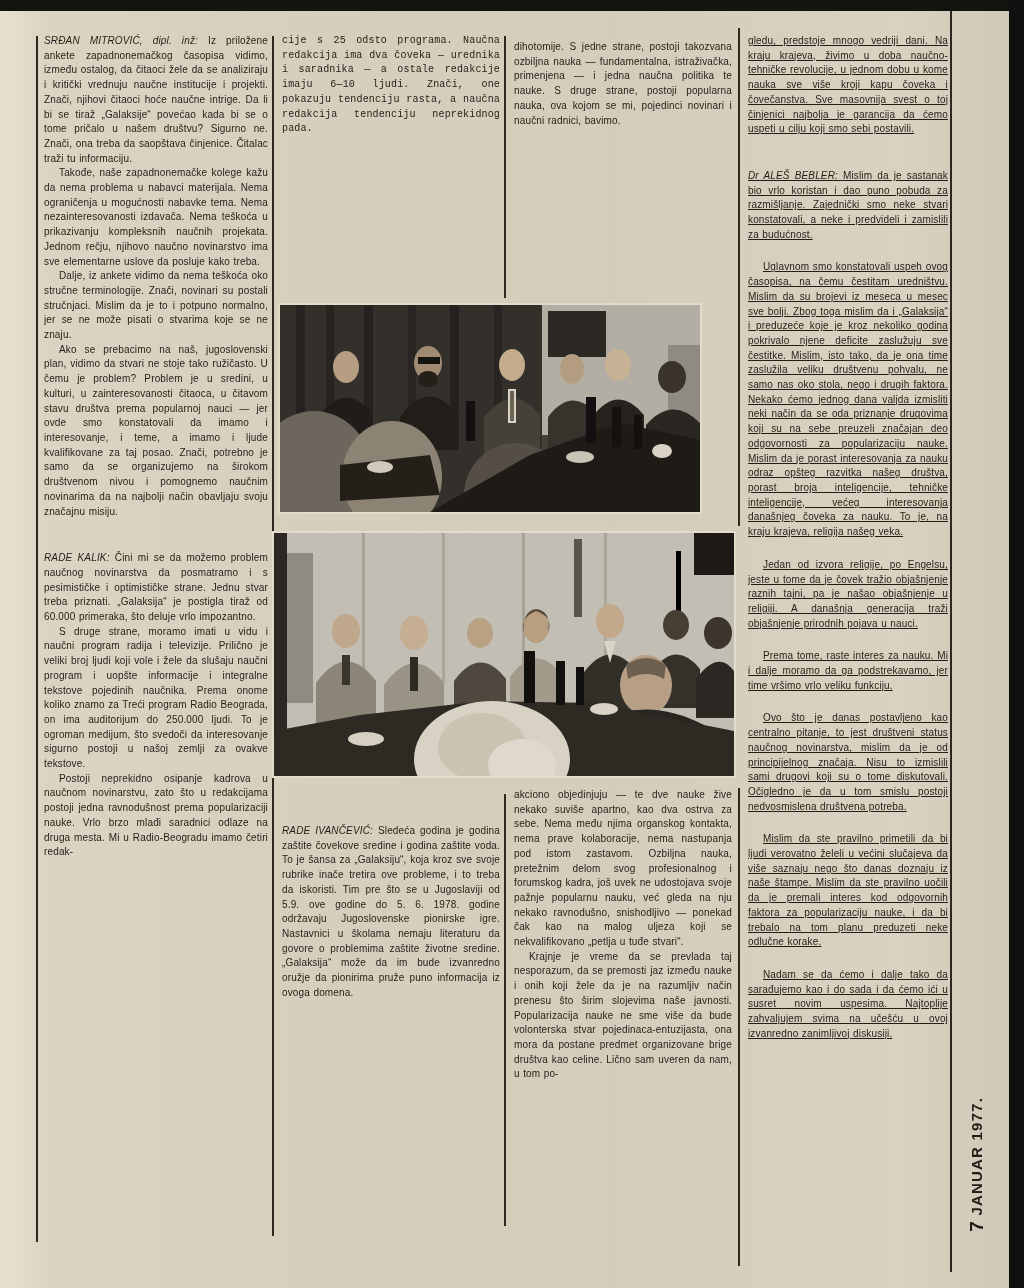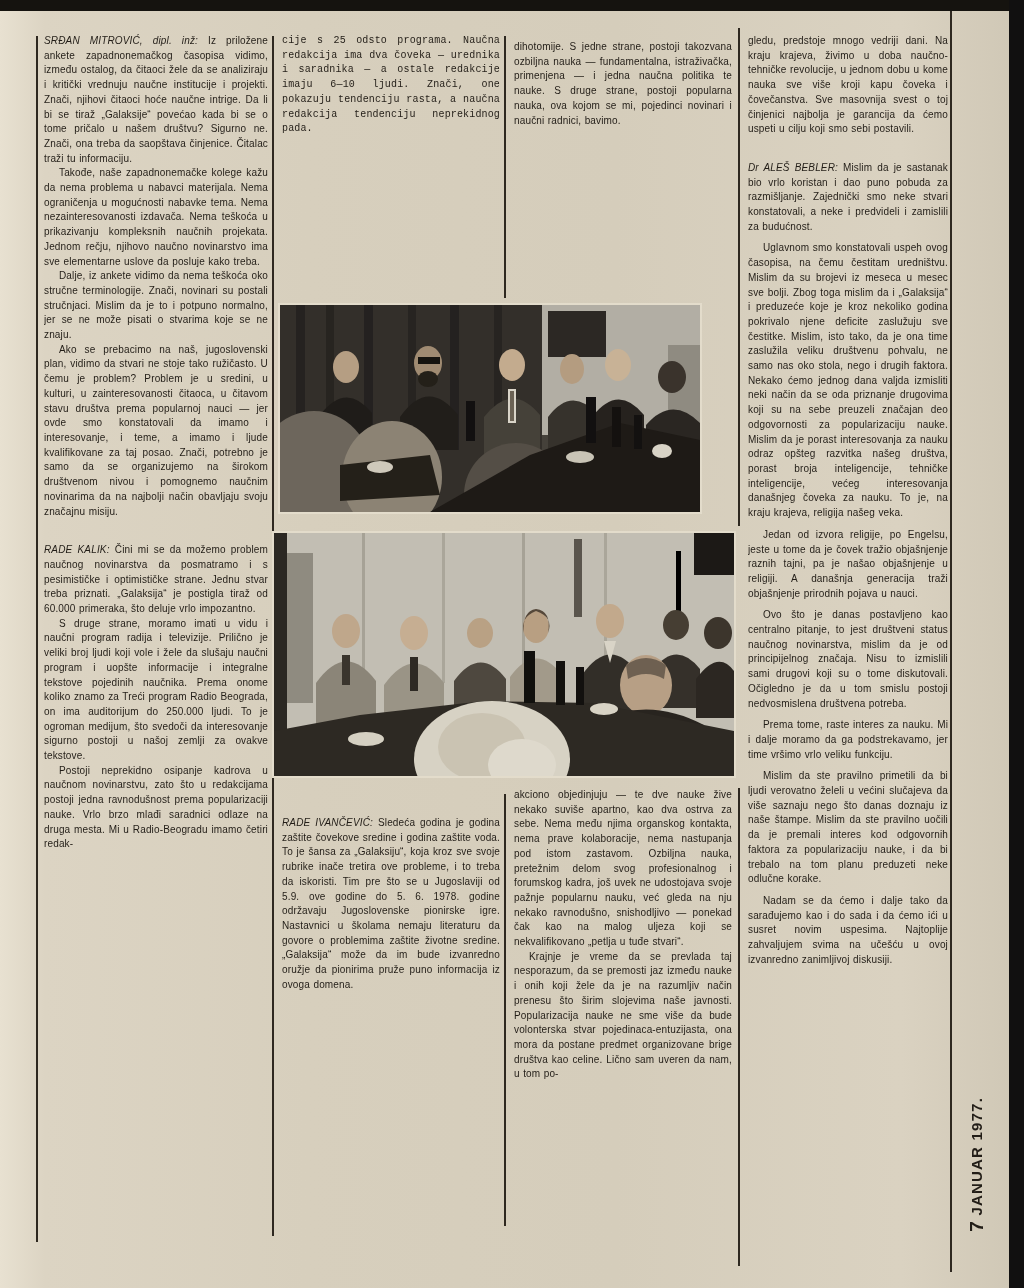--- a/index.html
+++ b/index.html
@@ -8,22 +8,22 @@
   .page{position:absolute;inset:0;
         background:linear-gradient(90deg,#e8e1d1 0px,#dcd4c3 45px,#d7cfbd 30%,#d5cdbb 60%,#dad2c1 88%,#cfc7b5 100%);}
   .bar-top{position:absolute;top:0;left:0;right:0;height:11px;background:#15130f;}
   .bar-right{position:absolute;top:0;right:0;bottom:0;width:15px;background:#111010;}
   .rule{position:absolute;width:2px;background:#2e2820;}
   .col{position:absolute;font-size:10px;line-height:14.7px;text-align:justify;
        color:#221d17;letter-spacing:.15px;word-spacing:.5px;overflow:hidden;
        -webkit-hyphens:auto;hyphens:auto;}
   .col p{margin:0;}
   p.indent{text-indent:15px;}
-  p.gap{margin-top:7px;}
-  p.speaker-para{margin-top:24px;}
+  p.gap{margin-top:18px;}
+  p.speaker-para{margin-top:32px;}
   .speaker{font-style:italic;}
   .photo{position:absolute;background:#8d8a84;border:2px solid #e3dccb;
          box-sizing:border-box;overflow:hidden;}
   .photo svg{display:block;}
   .sidebar-date{position:absolute;right:36px;bottom:56px;
         writing-mode:vertical-rl;transform:rotate(180deg);
         color:#221d17;font-weight:bold;white-space:nowrap;}
   .sidebar-date .num{font-size:19px;letter-spacing:1px;}
   .sidebar-date .date{font-size:15px;letter-spacing:1.2px;}
 </style>
@@ -161,27 +161,27 @@
 
   <div class="col" style="left:282px;top:792px;width:218px;height:462px;">
     <p class="speaker-para"><span class="speaker">RADE IVANČEVIĆ:</span> <span>Sledeća godina je godina zaštite čovekove sredine i godina zaštite voda. To je šansa za „Galaksiju“, koja kroz sve svoje rubrike inače tretira ove probleme, i to treba da iskoristi. Tim pre što se u Jugoslaviji od 5.9. ove godine do 5. 6. 1978. godine održavaju Jugoslovenske pionirske igre. Nastavnici u školama nemaju literaturu da govore o problemima zaštite životne sredine. „Galaksija“ može da im bude izvanredno oružje da pionirima pruže puno informacija iz ovoga domena.</span></p>
   </div>
 
   <div class="col" style="left:514px;top:788px;width:218px;height:494px;">
     <p>akciono objedinjuju — te dve nauke žive nekako suviše apartno, kao dva ostrva za sebe. Nema među njima organskog kontakta, nema prave kolaboracije, nema nastupanja pod istom zastavom. Ozbiljna nauka, pretežnim delom svog profesionalnog i forumskog kadra, još uvek ne udostojava svoje pažnje popularnu nauku, već gleda na nju nekako ravnodušno, snishodljivo — ponekad čak kao na malog uljeza koji se nekvalifikovano „petlja u tuđe stvari“.</p>
     <p class="indent">Krajnje je vreme da se prevlada taj nesporazum, da se premosti jaz između nauke i onih koji žele da je na razumljiv način prenesu što širim slojevima naše javnosti. Popularizacija nauke ne sme više da bude volonterska stvar pojedinaca-entuzijasta, ona mora da postane predmet organizovane brige društva kao celine. Lično sam uveren da nam, u tom po-</p>
   </div>
 
-  <div class="col" style="left:748px;top:34px;width:200px;height:1206px;">
+  <div class="col" style="left:748px;top:34px;width:200px;height:1206px;text-decoration:underline;">
     <p>gledu, predstoje mnogo vedriji dani. Na kraju krajeva, živimo u doba naučno-tehničke revolucije, u jednom dobu u kome nauka sve više kroji kapu čoveka i čovečanstva. Sve masovnija svest o toj činjenici najbolja je garancija da ćemo uspeti u cilju koji smo sebi postavili.</p>
     <p class="speaker-para"><span class="speaker">Dr ALEŠ BEBLER:</span> <span>Mislim da je sastanak bio vrlo koristan i dao puno pobuda za razmišljanje. Zajednički smo neke stvari konstatovali, a neke i predvideli i zamislili za budućnost.</span></p>
     <p class="gap indent">Uglavnom smo konstatovali uspeh ovog časopisa, na čemu čestitam uredništvu. Mislim da su brojevi iz meseca u mesec sve bolji. Zbog toga mislim da i „Galaksija“ i preduzeće koje je kroz nekoliko godina pokrivalo njene deficite zaslužuju sve čestitke. Mislim, isto tako, da je ona time zaslužila veliku društvenu pohvalu, ne samo nas oko stola, nego i drugih faktora. Nekako ćemo jednog dana valjda izmisliti neki način da se oda priznanje drugovima koji su na sebe preuzeli značajan deo odgovornosti za popularizaciju nauke. Mislim da je porast interesovanja za nauku odraz opšteg razvitka našeg društva, porast broja inteligencije, tehničke inteligencije, većeg interesovanja današnjeg čoveka za nauku. To je, na kraju krajeva, religija našeg veka.</p>
     <p class="gap indent">Jedan od izvora religije, po Engelsu, jeste u tome da je čovek tražio objašnjenje raznih tajni, pa je našao objašnjenje u religiji. A današnja generacija traži objašnjenje prirodnih pojava u nauci.</p>
+    <p class="gap indent">Prema tome, raste interes za nauku. Mi i dalje moramo da ga podstrekavamo, jer time vršimo vrlo veliku funkciju.</p>
     <p class="gap indent">Ovo što je danas postavljeno kao centralno pitanje, to jest društveni status naučnog novinarstva, mislim da je od principijelnog značaja. Nisu to izmislili sami drugovi koji su o tome diskutovali. Očigledno je da u tom smislu postoji nedvosmislena društvena potreba.</p>
-    <p class="gap indent">Prema tome, raste interes za nauku. Mi i dalje moramo da ga podstrekavamo, jer time vršimo vrlo veliku funkciju.</p>
     <p class="gap indent">Mislim da ste pravilno primetili da bi ljudi verovatno želeli u većini slučajeva da više saznaju nego što danas doznaju iz naše štampe. Mislim da ste pravilno uočili da je premali interes kod odgovornih faktora za popularizaciju nauke, i da bi trebalo na tom planu preduzeti neke odlučne korake.</p>
     <p class="gap indent">Nadam se da ćemo i dalje tako da sarađujemo kao i do sada i da ćemo ići u susret novim uspesima. Najtoplije zahvaljujem svima na učešću u ovoj izvanredno zanimljivoj diskusiji.</p>
   </div>
 
   <div class="sidebar-date">
     <span class="num">7</span>
     <span class="date"> </span><span class="date">JANUAR 1977.</span>
   </div>
 
   <div class="bar-top"></div>

